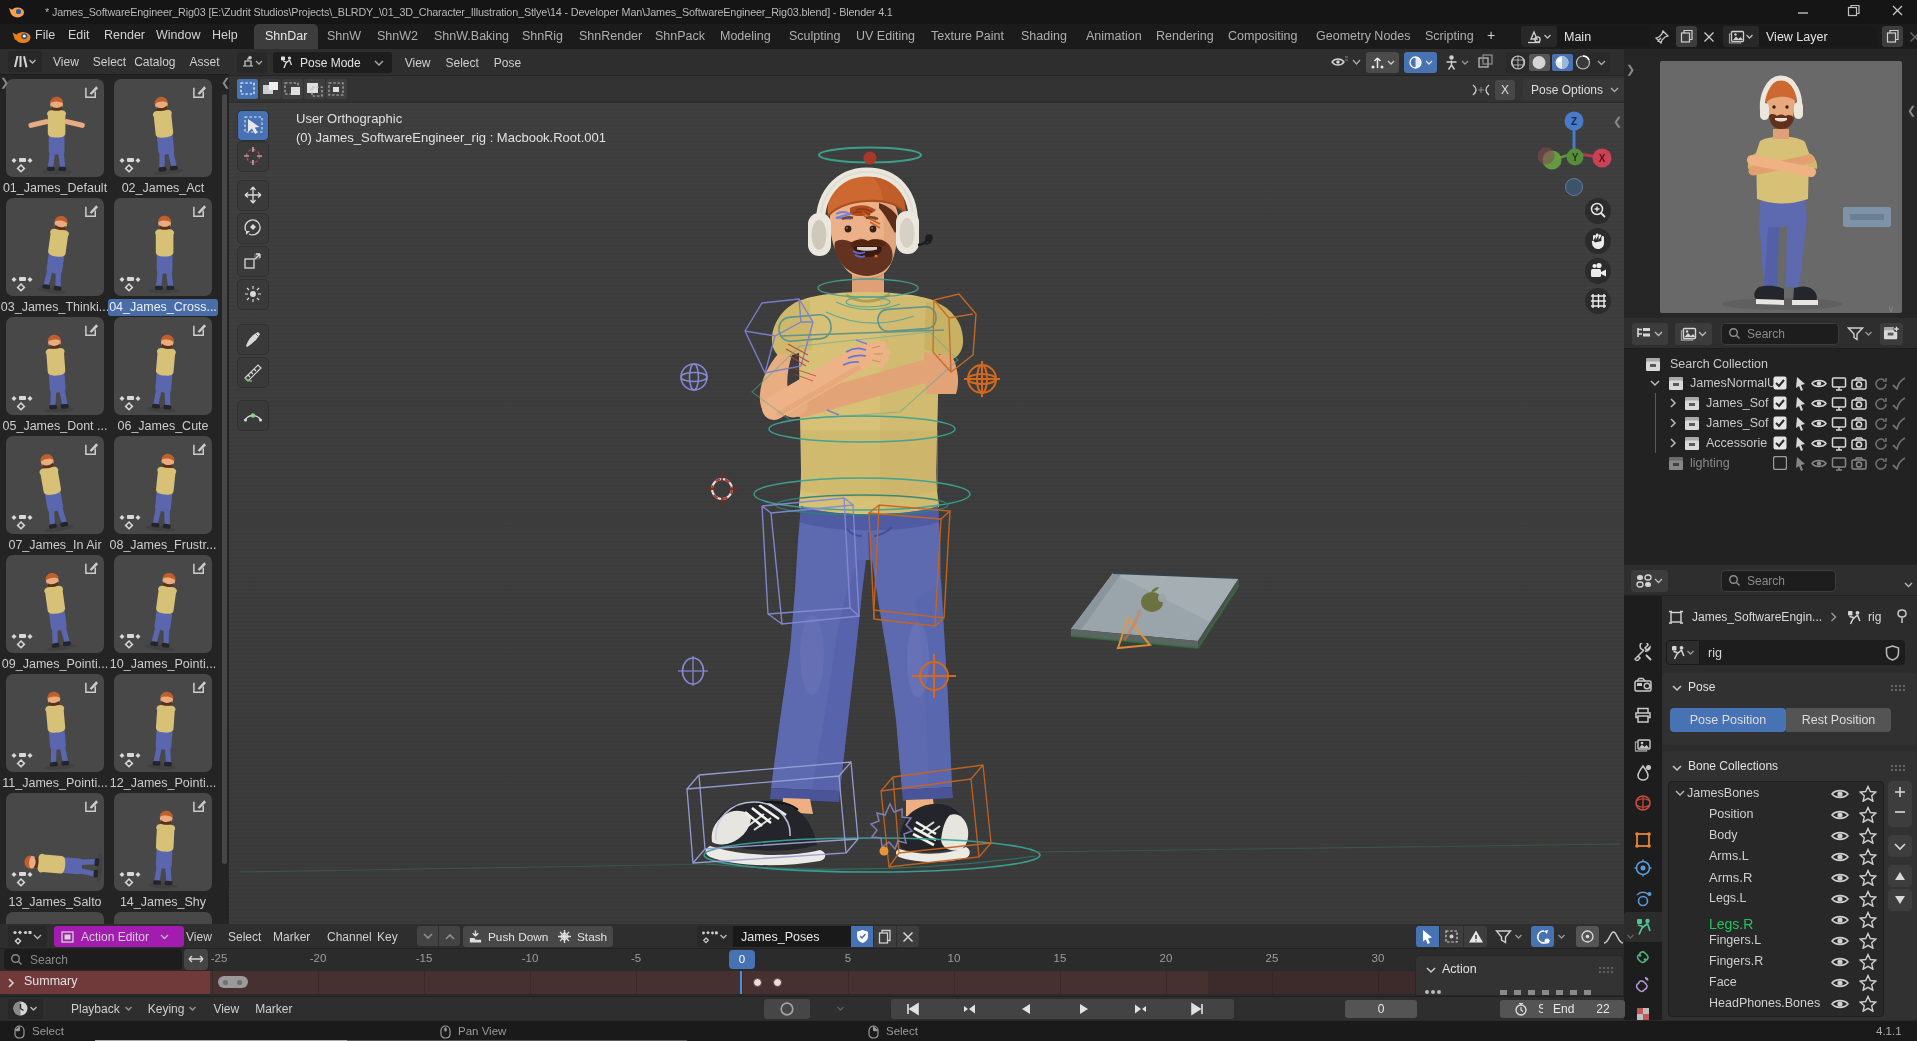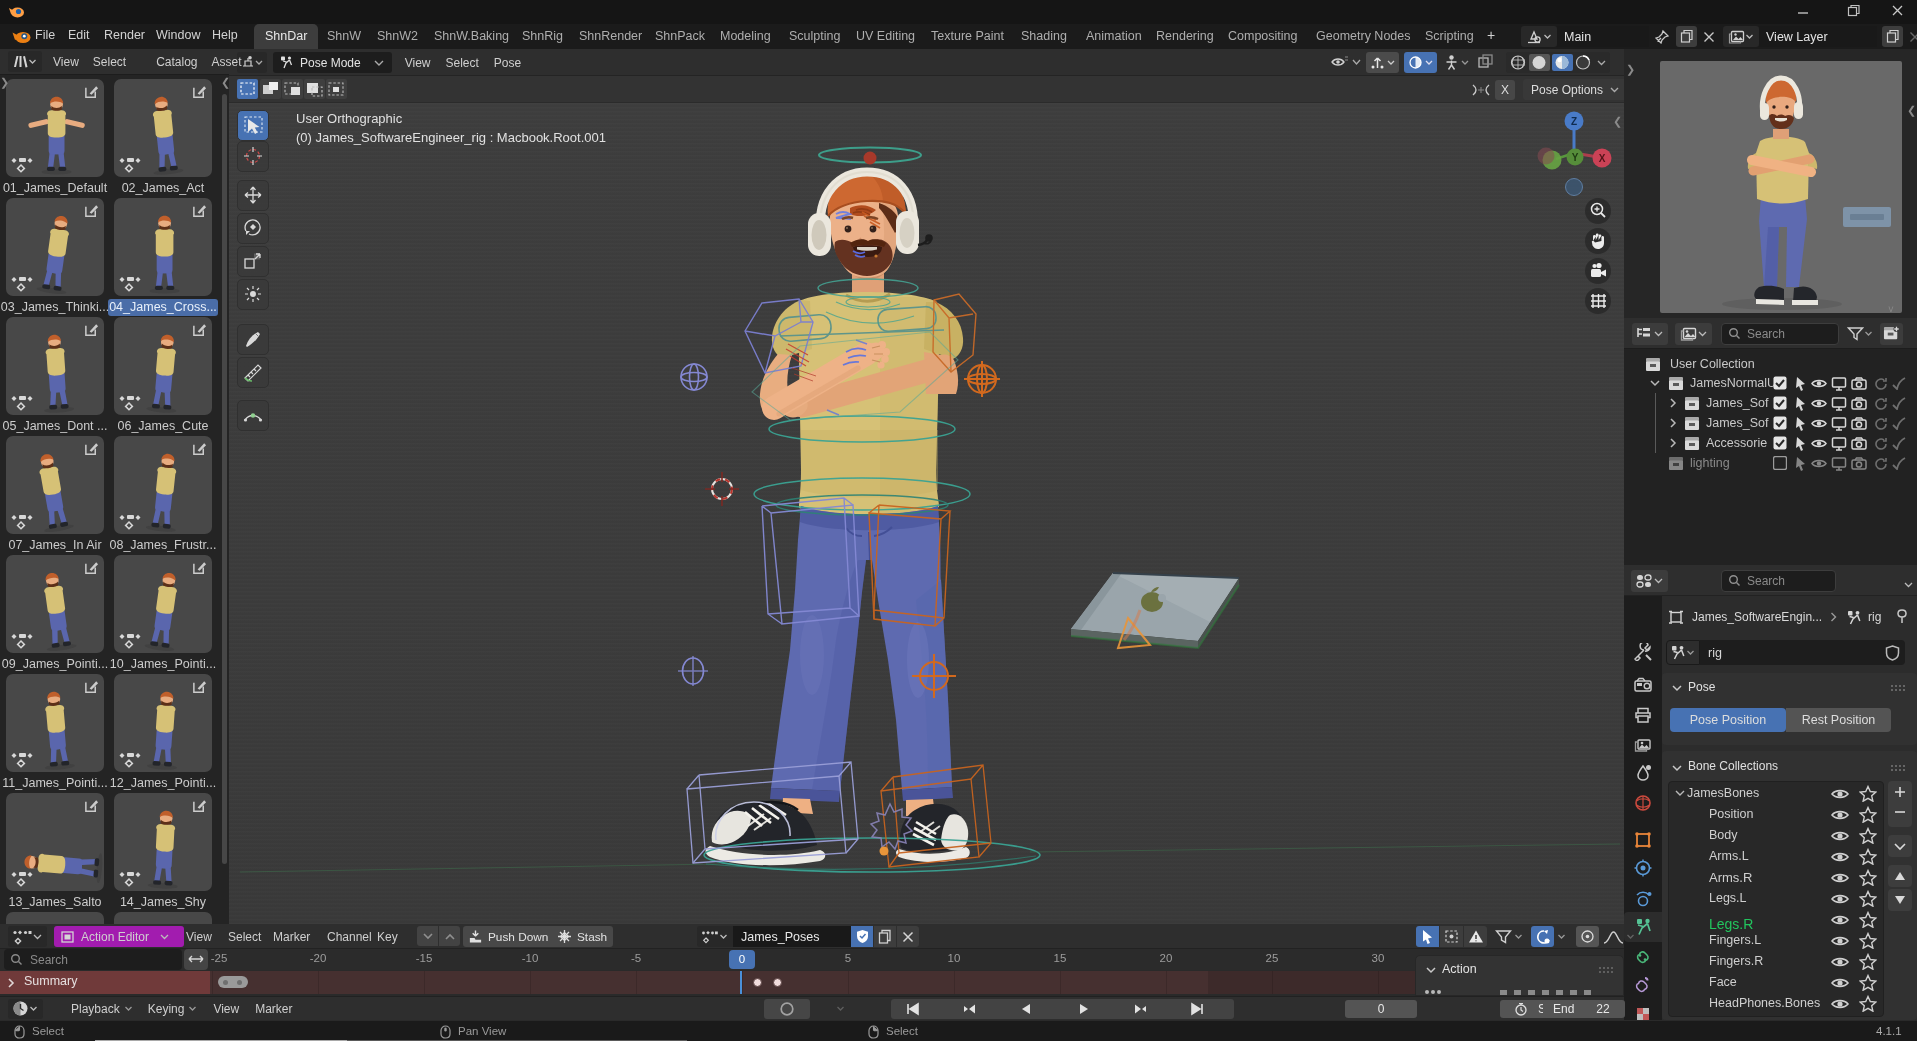--- a/index.html
+++ b/index.html
@@ -81,20 +81,21 @@
 </head>
 <body>
 <div id="stage">
 
   <div id="titlebar" class="abs">
     <svg class="abs" style="left:8px;top:4px" width="17" height="15" viewBox="0 0 17 15">
       <ellipse cx="9.5" cy="8.5" rx="6.5" ry="5" fill="#ff9f45"></ellipse>
       <circle cx="10.5" cy="7.5" r="2.6" fill="#1b5faa"></circle>
       <path d="M1,4 L8,8 L3,10 Z" fill="#ff9f45"></path>
     </svg>
+    <div class="t">* James_SoftwareEngineer_Rig03 [E:\Zudrit Studios\Projects\_BLRDY_\01_3D_Character_Illustration_Stlye\14 - Developer Man\James_SoftwareEngineer_Rig03.blend] - Blender 4.1</div>
     <div class="winbtn" style="left:1794px;top:6px"><svg width="12" height="12">
           <path d="M1,6 h10" stroke="#c0c0c0" stroke-width="1.4"></path>
         </svg></div>
     <div class="winbtn" style="left:1845px;top:4px"><svg width="13" height="13">
           <rect x="1.5" y="3.5" width="8" height="8" fill="none" stroke="#c0c0c0" stroke-width="1.2"></rect>
           <path d="M4,3.5 v-2 h8 v8 h-2" fill="none" stroke="#c0c0c0" stroke-width="1.2"></path>
         </svg></div>
     <div class="winbtn" style="left:1889px;top:4px"><svg width="13" height="13">
           <path d="M2,2 L11,11 M11,2 L2,11" stroke="#c8c8c8" stroke-width="1.3"></path>
         </svg></div>
@@ -1164,21 +1165,21 @@
               <circle cx="13.5" cy="3" r="3" fill="#3c3c3c"></circle>
               <path d="M13.5,0.8 v4.4 M11.3,3 h4.4" stroke="#d9d9d9" stroke-width="1.3"></path>
             </svg>
   </div>
  </div>
 
 <div class="orow" style="top:37px;left:0;width:293px">
           <svg class="abs" style="left:21px;top:2px" width="16" height="15" viewBox="0 0 16 15">
             <use href="#o-box"></use>
           </svg>
-          <div class="abs" style="left:46px;top:2px">User Collection</div>
+          <div class="abs" style="left:46px;top:2px">Search Collection</div>
         </div>
 <div class="orow" style="top:56px;left:0;width:293px">
           <svg class="abs" style="left:26px;top:6px" width="10" height="7">
             <path d="M1,1 l4,4 l4,-4" stroke="#b9b9b9" stroke-width="1.5" fill="none"></path>
           </svg>
           <svg class="abs" style="left:44px;top:2px" width="16" height="15" viewBox="0 0 16 15">
             <use href="#o-box"></use>
           </svg>
           <div class="abs" style="left:66px;top:2px;color:#c9c9c9">JamesNormalU</div>
           <svg class="abs" style="left:149px;top:2px" width="14" height="14">
@@ -1993,20 +1994,20 @@
   <div class="row" style="background:#282828;border-radius:3px;height:21px;padding:0 4px">
    <svg width="16" height="15" viewBox="0 0 16 15">
             <path d="M2,13 L4.5,2 l2,0 L4,13 Z M7.5,2 h2 v11 h-2 Z M11,2.5 l2,-0.5 2.5,11 -2,0.5 Z" fill="#d5d5d5"></path>
           </svg>
    <svg width="10" height="8">
             <path d="M1.5,2 l3,3 3,-3" stroke="#bbb" fill="none" stroke-width="1.3"></path>
           </svg>
   </div>
   <div class="txt" style="margin-left:11px">View</div>
   <div class="txt" style="margin-left:14px">Select</div>
-  <div class="txt" style="margin-left:30px">Catalog</div>
+  <div class="txt" style="margin-left:8px">Catalog</div>
   <div class="txt" style="margin-left:14px">Asset</div>
  </div>
 </div>
 <div class="abs dim" style="left:0px;top:76px;font-size:11px">❯</div>
 <div class="abs dim" style="left:221px;top:76px;font-size:11px">❮</div>
 
 </div>
 
 </body></html>

